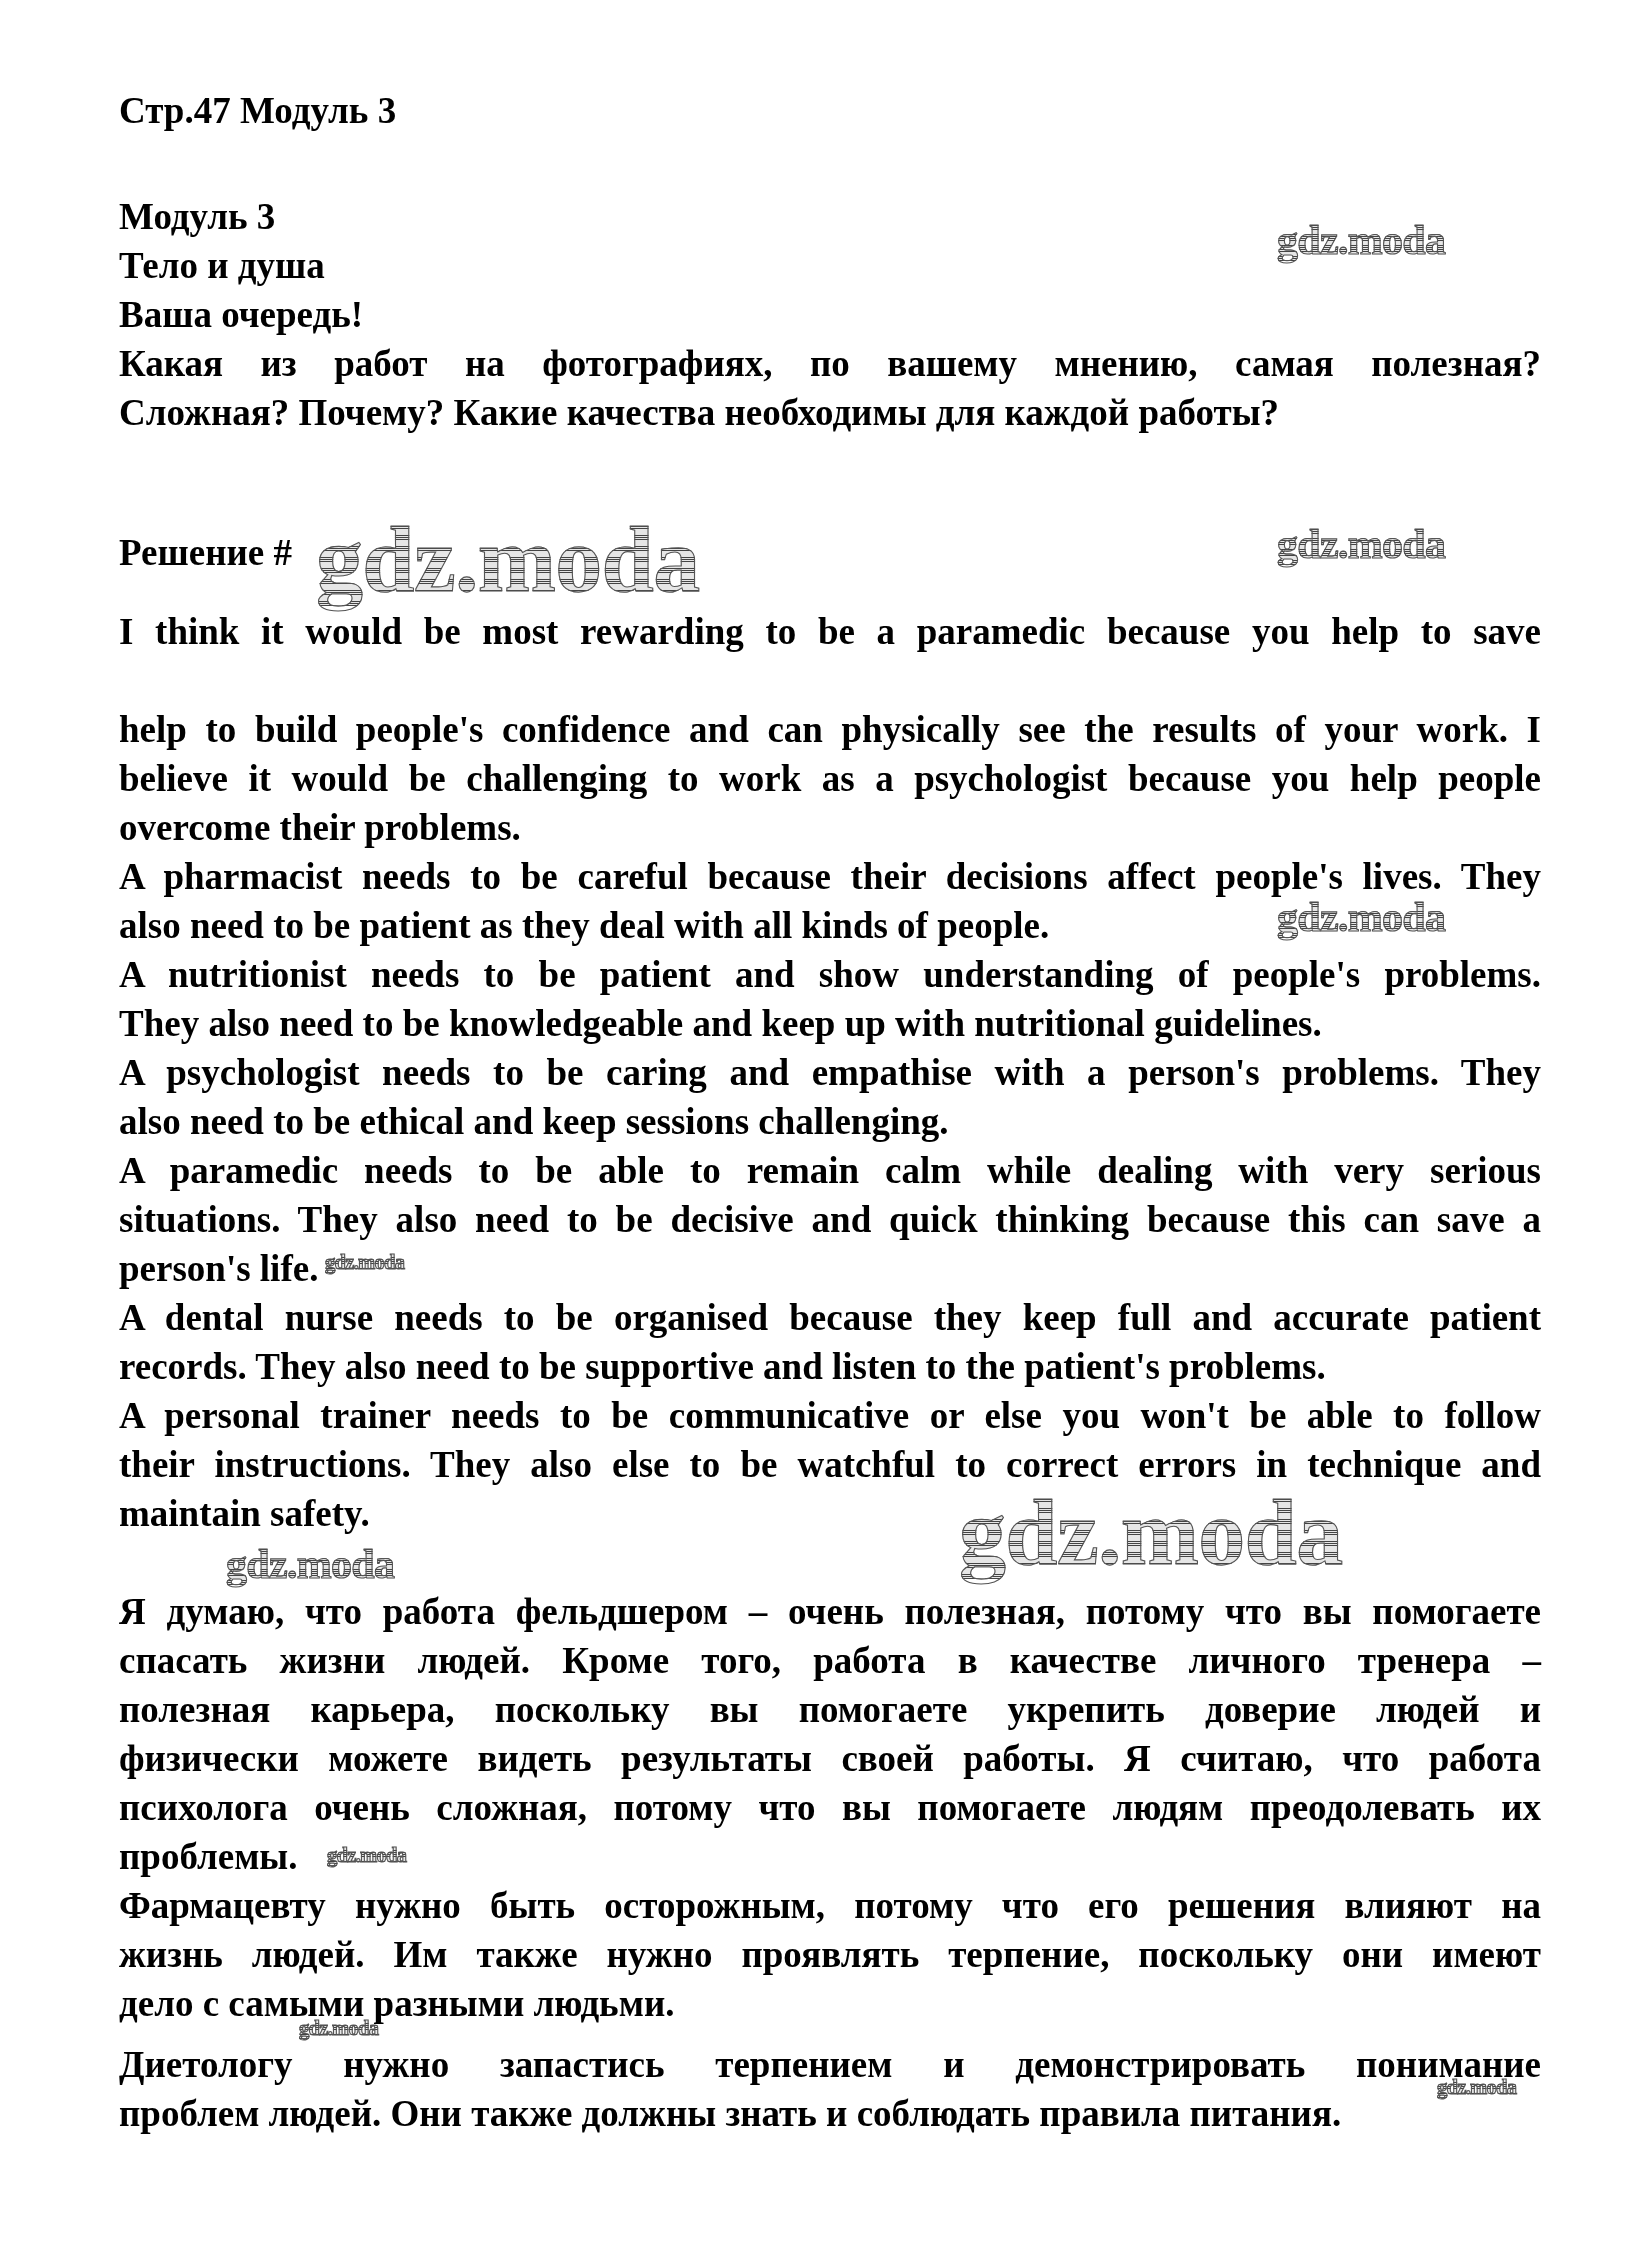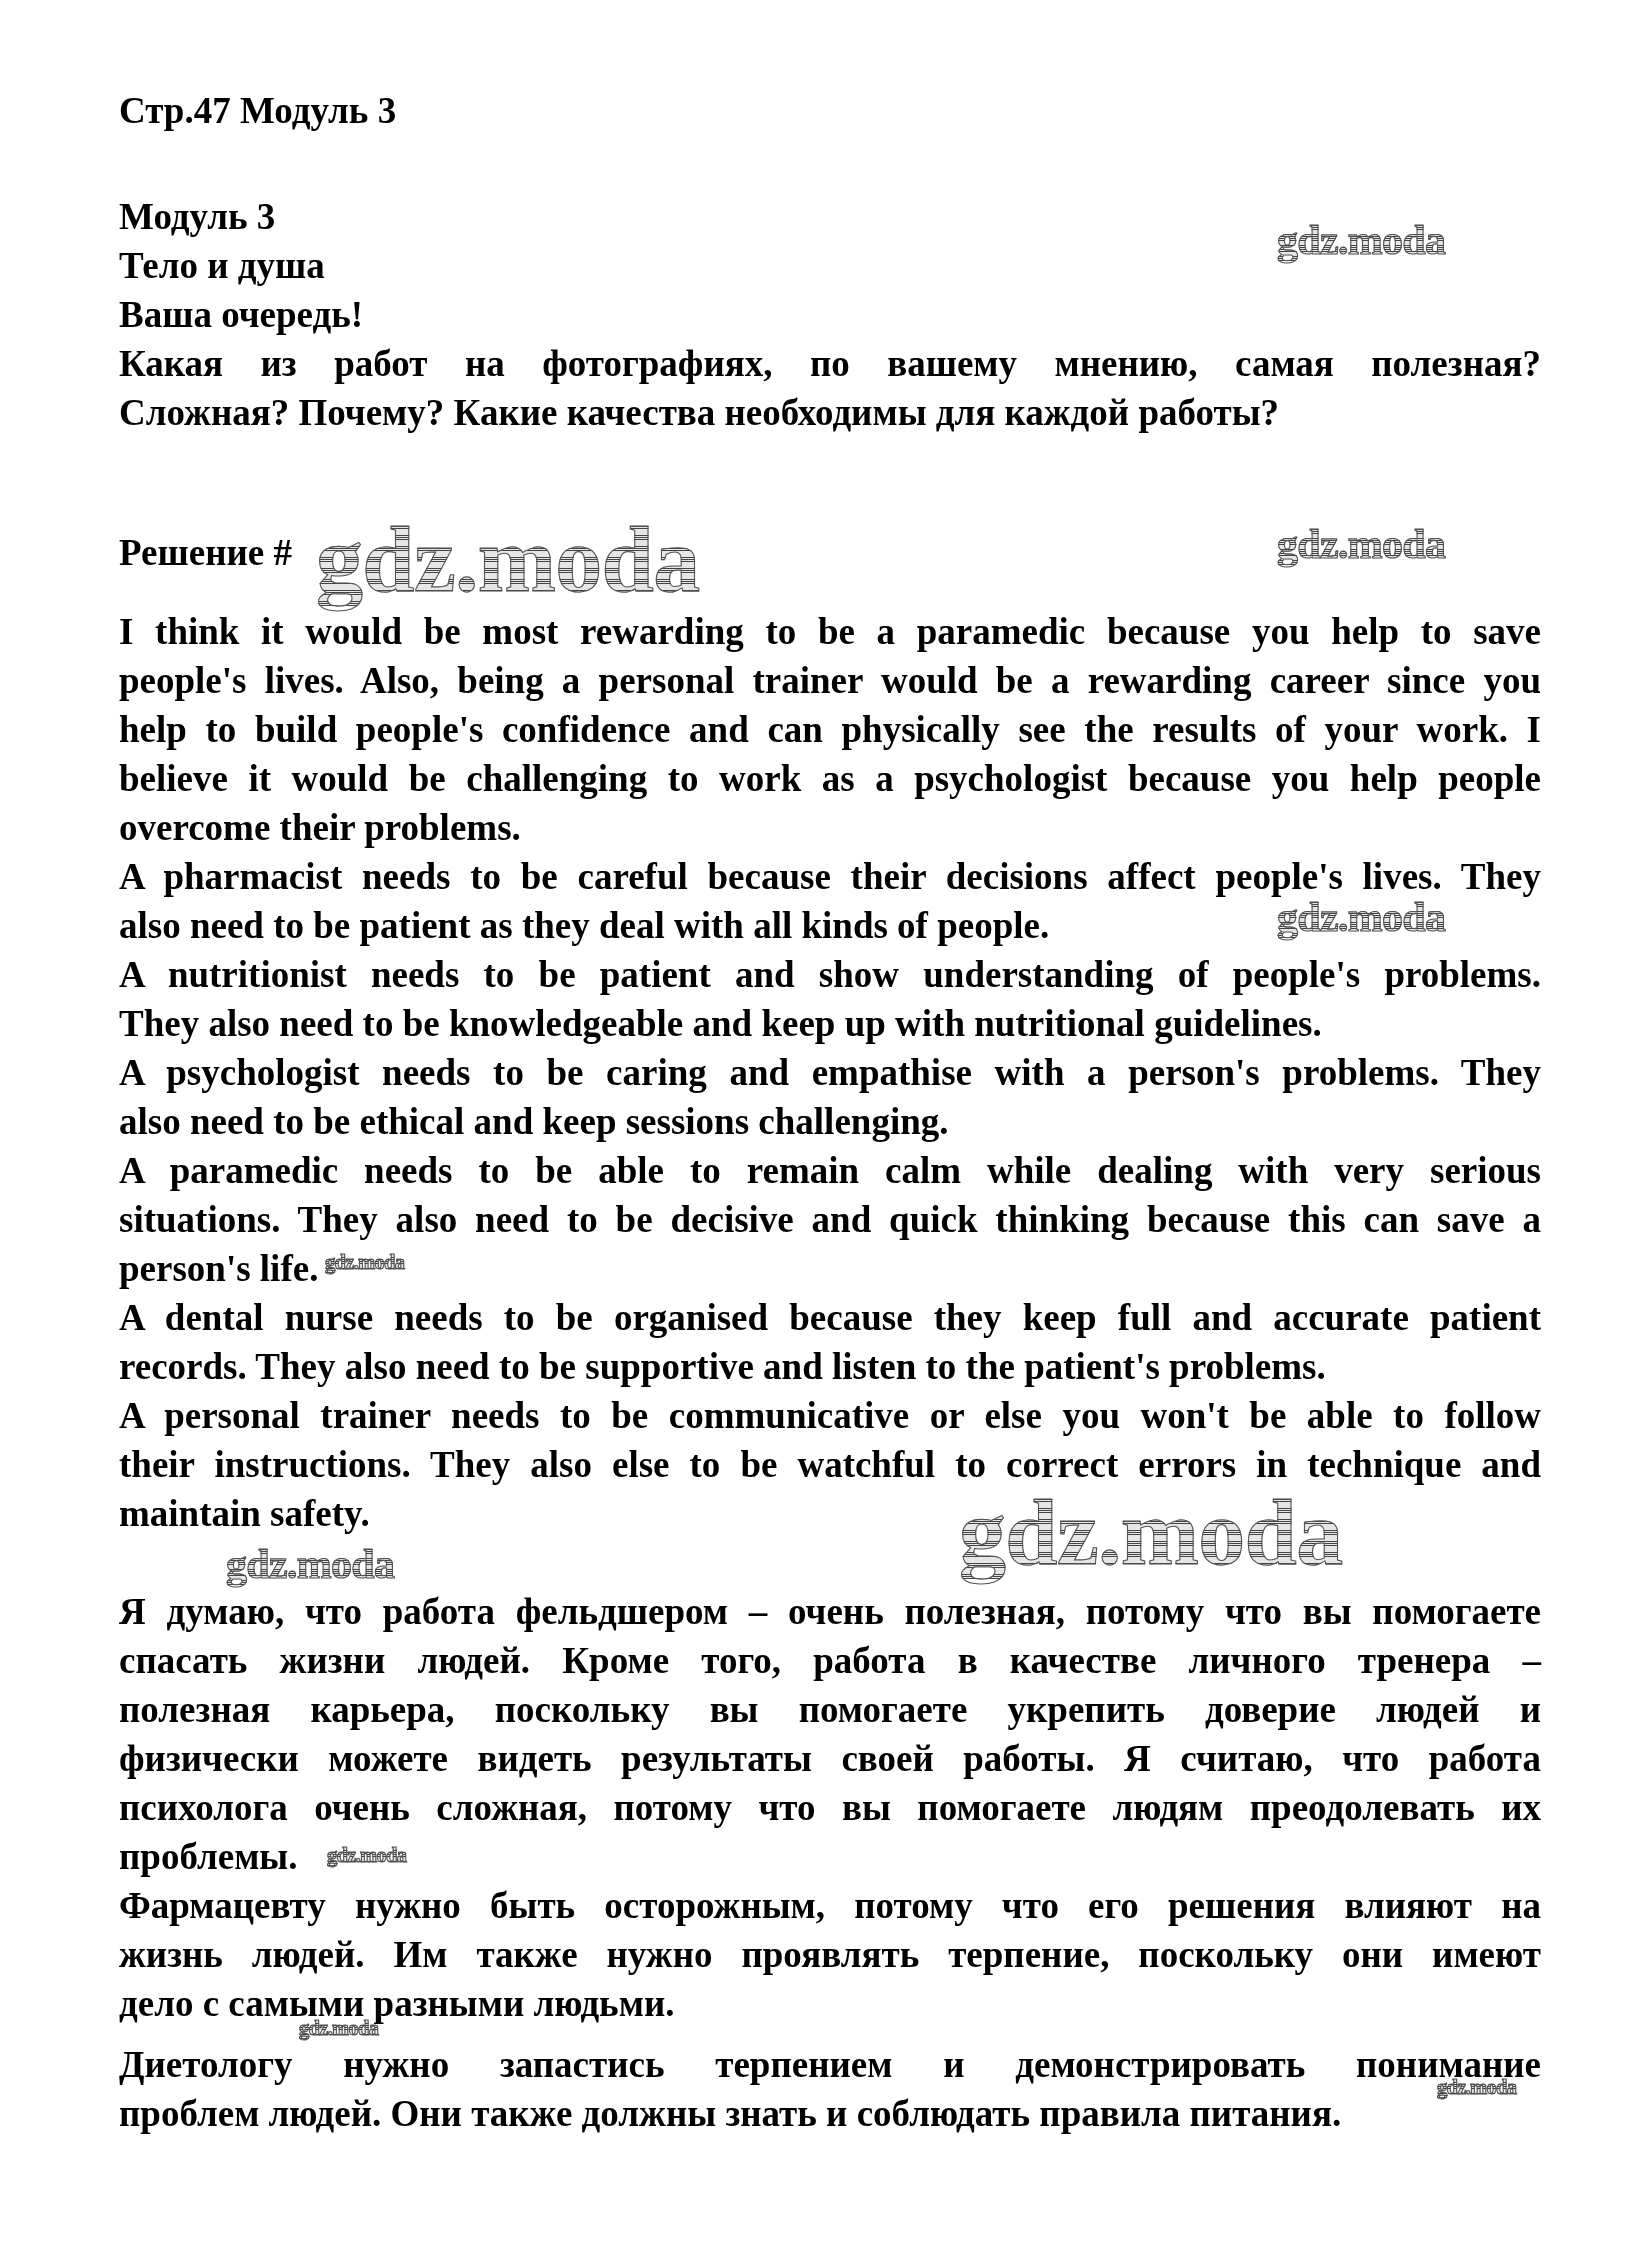--- a/index.html
+++ b/index.html
@@ -29,21 +29,20 @@
 
   <div class="line" style="top:192px">Модуль 3</div>
   <div class="line" style="top:241px">Тело и душа</div>
   <div class="line" style="top:290px">Ваша очередь!</div>
   <div class="line just" style="top:339px">Какая из работ на фотографиях, по вашему мнению, самая полезная?</div>
   <div class="line" style="top:388px">Сложная? Почему? Какие качества необходимы для каждой работы?</div>
 
   <div class="line bold" style="top:528px">Решение #</div>
 
   <div class="line just" style="top:607px">I think it would be most rewarding to be a paramedic because you help to save</div>
-  <div class="line just" style="top:656px">people's lives. Also, being a personal trainer would be a rewarding career since you</div>
   <div class="line just" style="top:705px">help to build people's confidence and can physically see the results of your work. I</div>
   <div class="line just" style="top:754px">believe it would be challenging to work as a psychologist because you help people</div>
   <div class="line" style="top:803px">overcome their problems.</div>
   <div class="line just" style="top:852px">A pharmacist needs to be careful because their decisions affect people's lives. They</div>
   <div class="line" style="top:901px">also need to be patient as they deal with all kinds of people.</div>
   <div class="line just" style="top:950px">A nutritionist needs to be patient and show understanding of people's problems.</div>
   <div class="line" style="top:999px">They also need to be knowledgeable and keep up with nutritional guidelines.</div>
   <div class="line just" style="top:1048px">A psychologist needs to be caring and empathise with a person's problems. They</div>
   <div class="line" style="top:1097px">also need to be ethical and keep sessions challenging.</div>
   <div class="line just" style="top:1146px">A paramedic needs to be able to remain calm while dealing with very serious</div>

